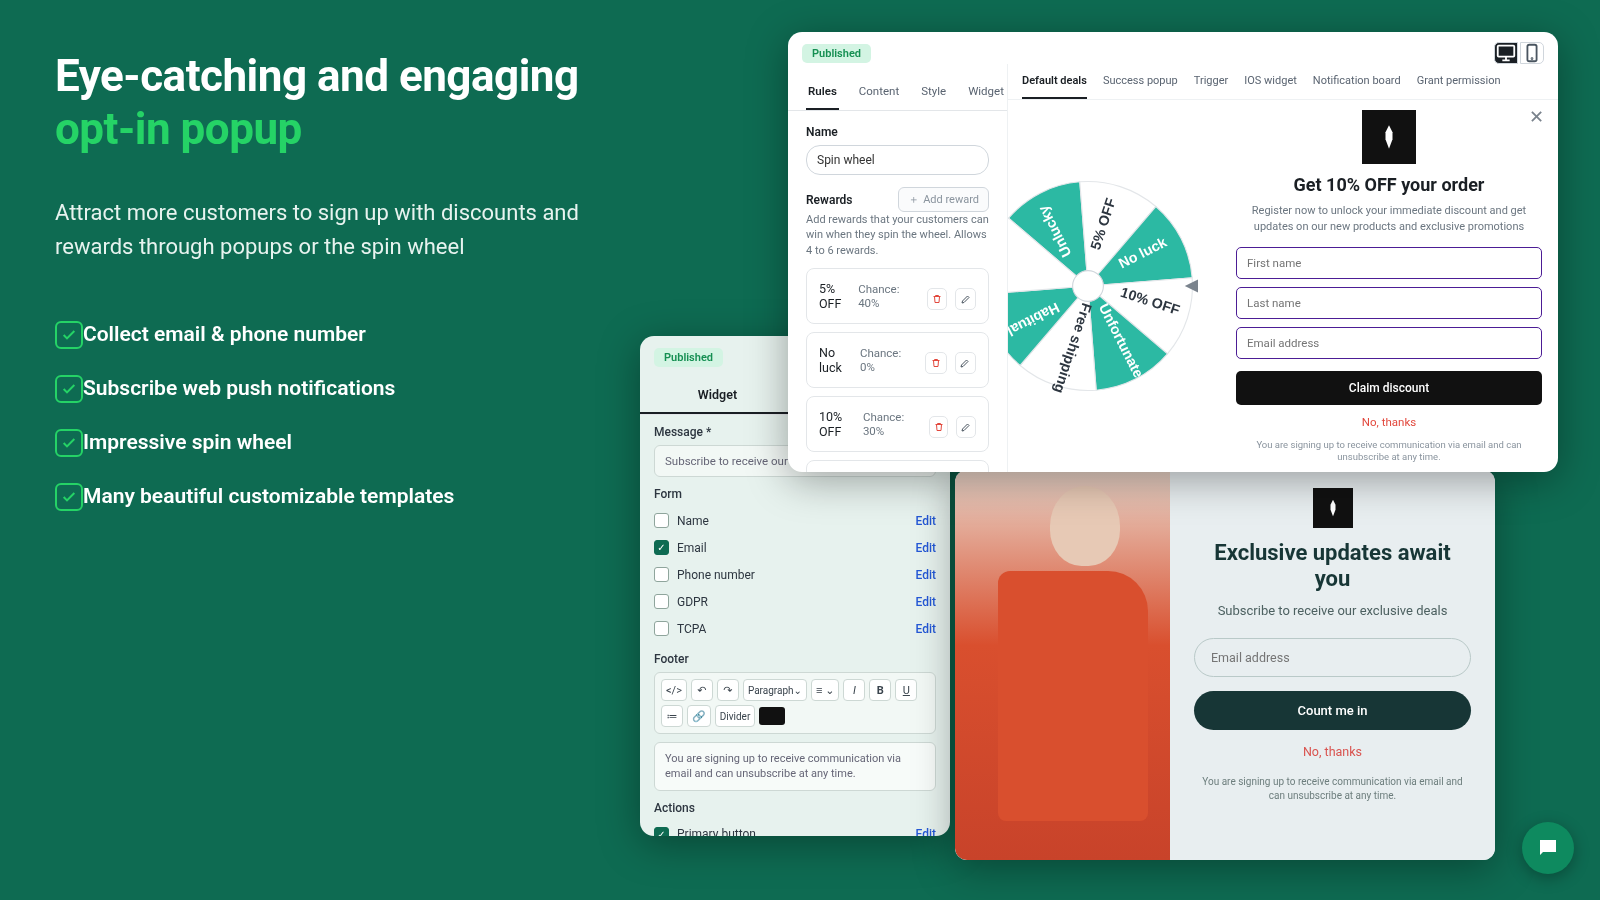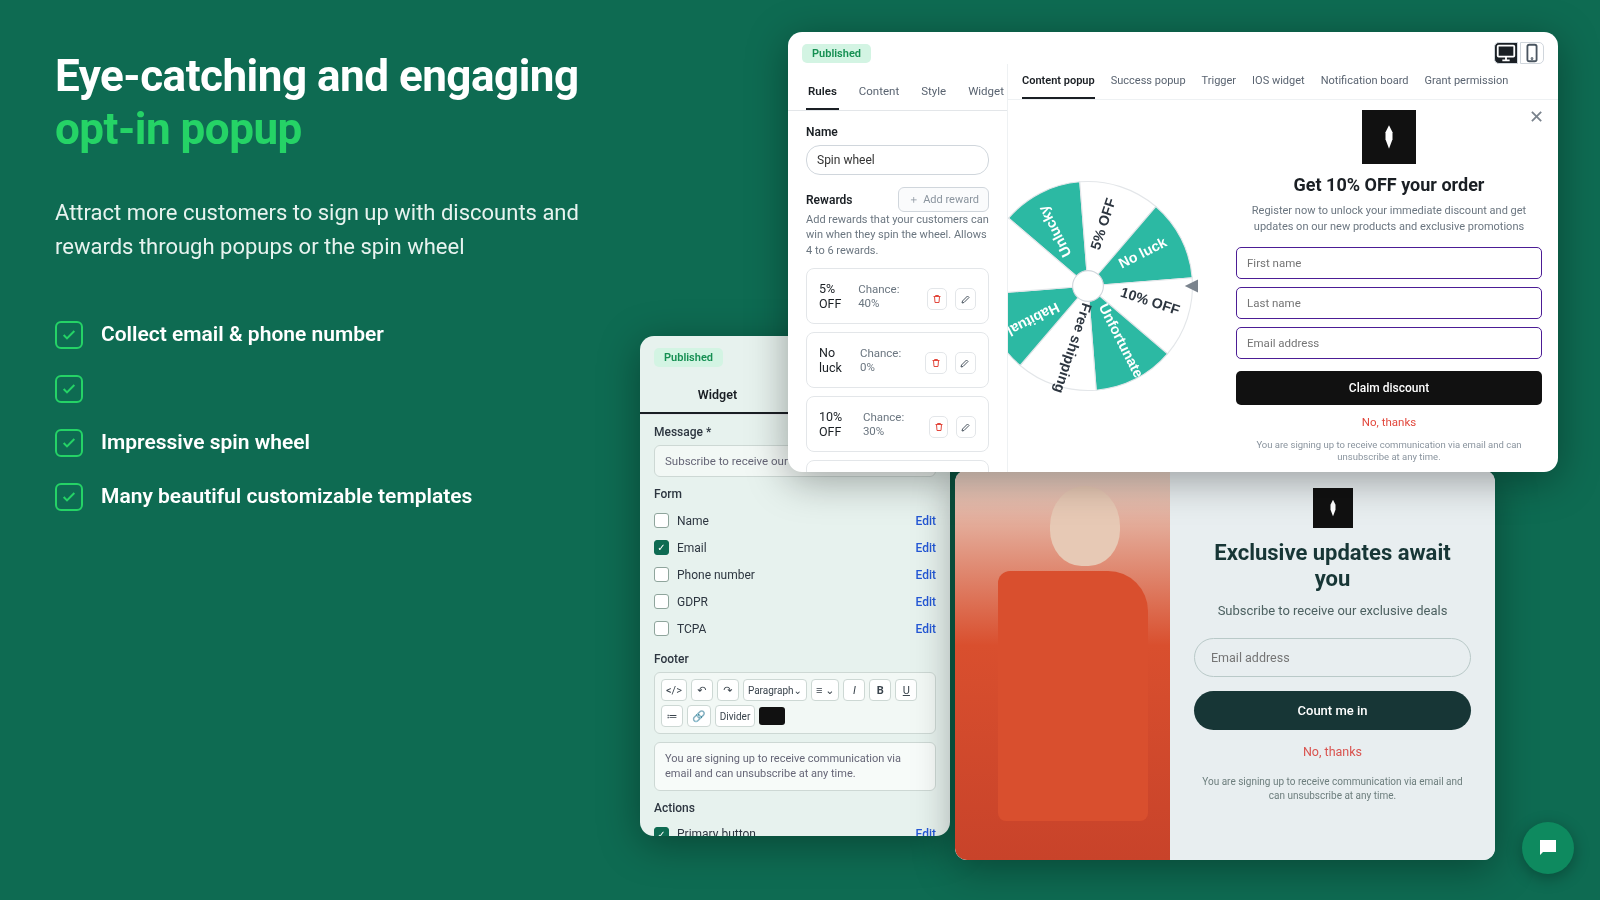--- a/index.html
+++ b/index.html
@@ -3,21 +3,21 @@
 <meta charset="utf-8">
 <style>
 * { margin:0; padding:0; box-sizing:border-box; font-family:-apple-system,BlinkMacSystemFont,"Segoe UI",Roboto,sans-serif; }
 body { width:1600px; height:900px; background:#0e6b52; overflow:hidden; position:relative; }
 
 
 .left { position:absolute; left:55px; top:50px; width:560px; color:#fff; }
 .left h1 { font-size:44px; font-weight:700; letter-spacing:-.5px; line-height:1.2; margin-bottom:40px; }
 .left h1 .acc { color:#25d366; }
 .left p.sub { font-size:22px; line-height:1.55; margin-bottom:55px; color:#e7f3ef; }
-.feat { display:flex; align-items:flex-end; gap:18px; margin-bottom:24px; }
+.feat { display:flex; align-items:flex-end; margin-bottom:24px; }
 .chk { width:28px; height:28px; border:2.5px solid #25d366; border-radius:6px; display:flex; align-items:center; justify-content:center; flex-shrink:0; margin-top:2px; }
 .chk svg { width:16px; height:16px; stroke:#25d366; stroke-width:3; fill:none; }
 .feat span { font-size:21px; font-weight:600; line-height:1.35; }
 
 
 .panel { position:absolute; background:#fff; border-radius:14px; box-shadow:0 8px 40px rgba(0,0,0,.35); overflow:hidden; }
 .badge-pub { display:inline-block; background:#d3f4e3; color:#158f52; font-size:11px; font-weight:600; padding:3px 10px; border-radius:5px; }
 .tabs { display:flex; gap:28px; border-bottom:1px solid #e3e6e9; padding:0 18px; margin-top:10px; font-size:12.5px; }
 .tab { padding:10px 2px; color:#5a6471; cursor:pointer; }
 .tab.act { color:#1a1f24; border-bottom:2px solid #1a1f24; font-weight:600; }
@@ -118,20 +118,21 @@
           </svg>
         </div>
       <span>Collect email &amp; phone number</span>
     </div>
       <div class="feat">
       <div class="chk">
           <svg viewBox="0 0 24 24">
             <path d="M4 12l5 5L20 6"></path>
           </svg>
         </div>
+      <span>Subscribe web push notifications</span>
     </div>
       <div class="feat">
       <div class="chk">
           <svg viewBox="0 0 24 24">
             <path d="M4 12l5 5L20 6"></path>
           </svg>
         </div>
       <span>Impressive spin wheel</span>
     </div>
       <div class="feat">
@@ -315,21 +316,21 @@
      </span>
    </div>
           <div class="rw">
      
      
    </div>
         </div>
     </div>
     <div class="pA-r" style="flex-direction:column">
       <div class="tabs2" id="pA-rtabs">
-          <div class="tab act">Content popup</div>
+          <div class="tab act">Default deals</div>
           <div class="tab ">Success popup</div>
           <div class="tab ">Trigger</div>
           <div class="tab ">IOS widget</div>
           <div class="tab ">Notification board</div>
           <div class="tab ">Grant permission</div>
         </div>
       <div class="wheel-area">
         <div class="wheel-col">
           <div class="wheel">
             <svg viewBox="0 0 200 200" id="wheel-svg">

